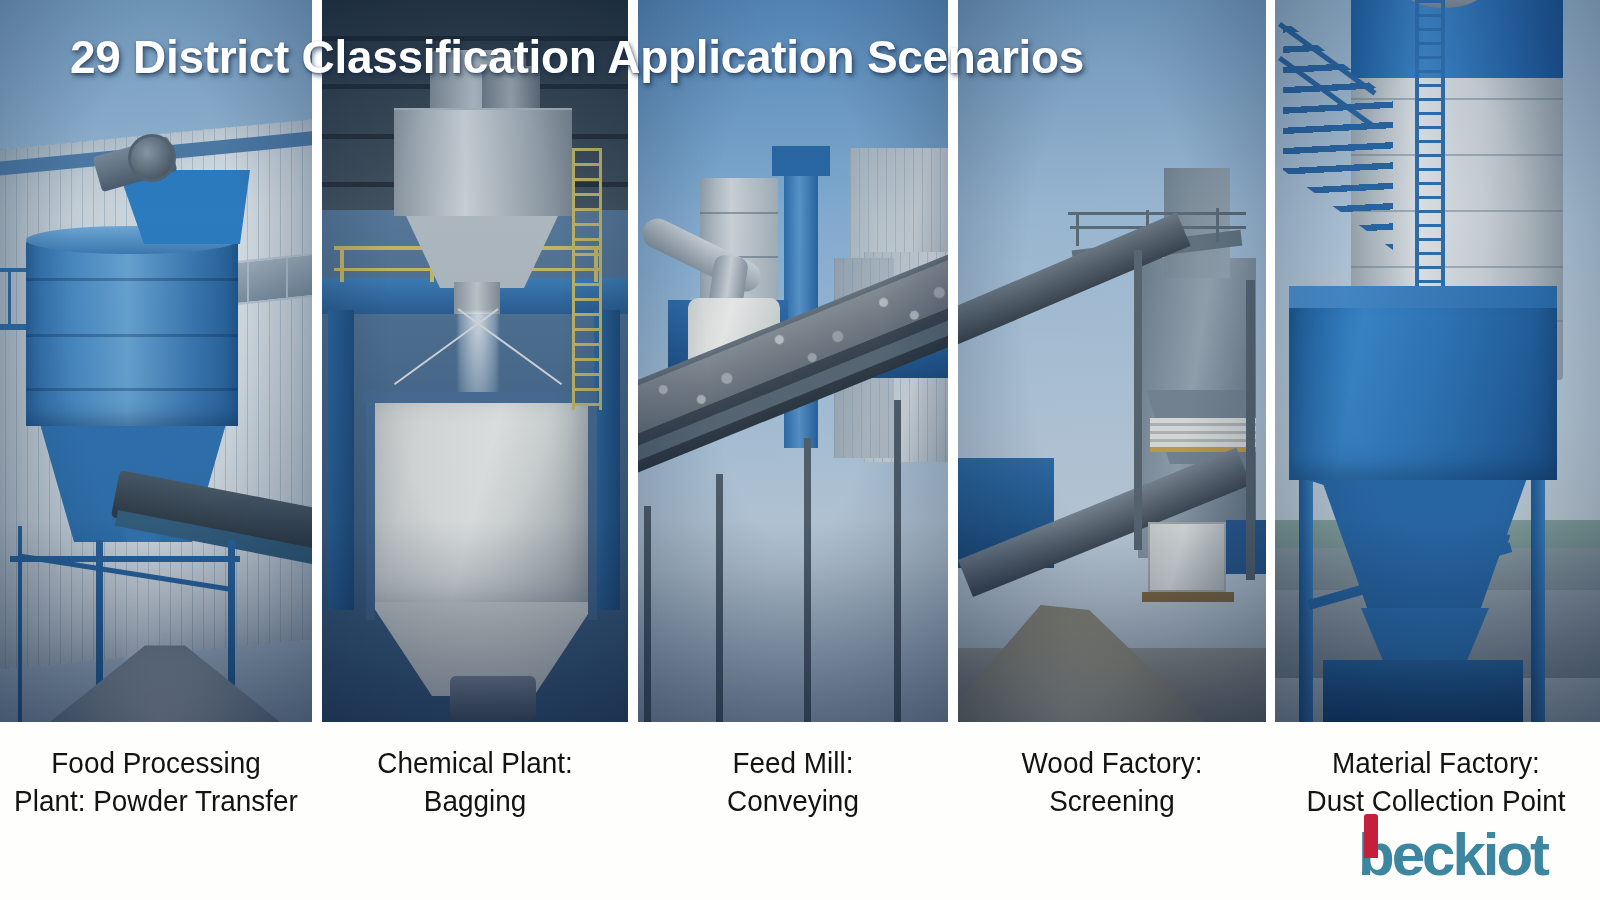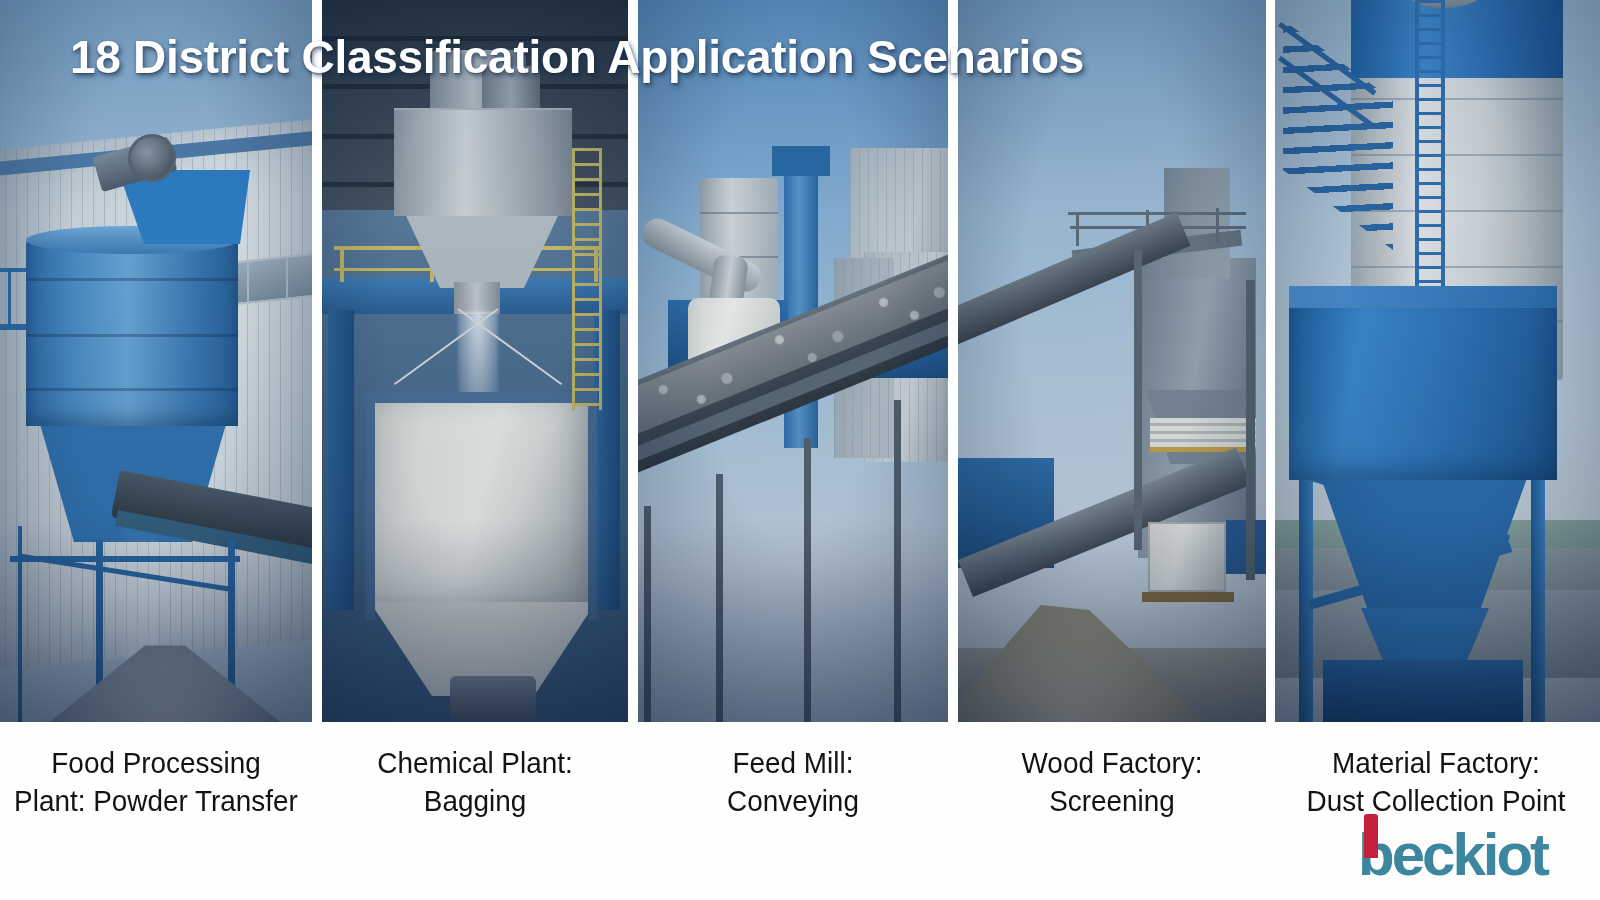--- a/index.html
+++ b/index.html
@@ -568,21 +568,21 @@
       <div class="b p5-box"></div>
       <div class="b p5-boxtop"></div>
       <div class="b p5-base"></div>
       <div class="tint"></div>
         <div class="vig"></div>
     </div>
   </div>
 
 </div>
 
-<div id="title">18 District Classification Application Scenarios</div>
+<div id="title">29 District Classification Application Scenarios</div>
 
 <div id="captions">
 
   <div class="caption" style="left:0px; width:312px;">
     <div>Food Processing</div>
     <div>Plant: Powder Transfer</div>
   </div>
 
   <div class="caption" style="left:322px; width:306px;">
     <div>Chemical Plant:</div>

